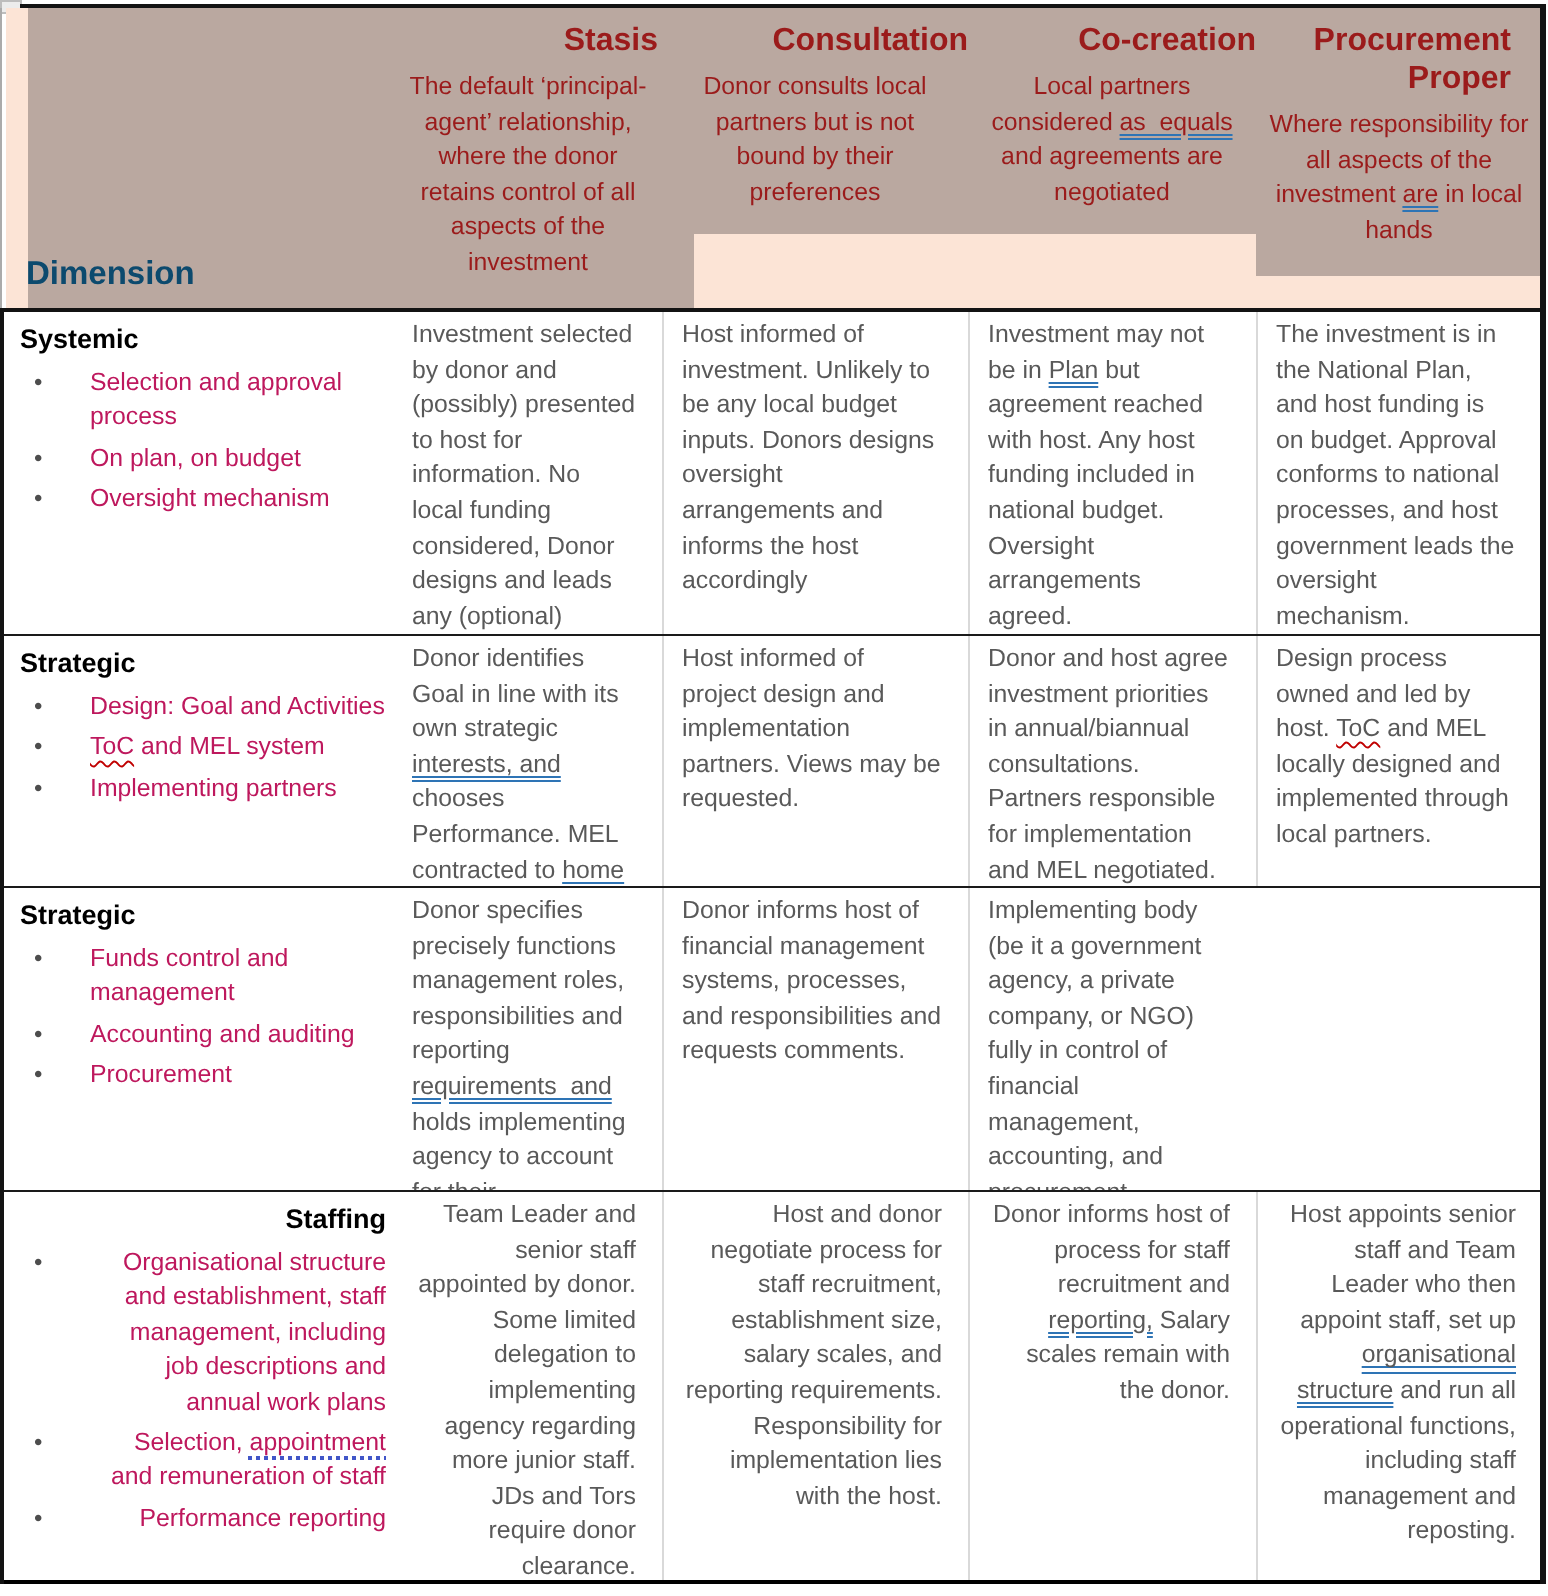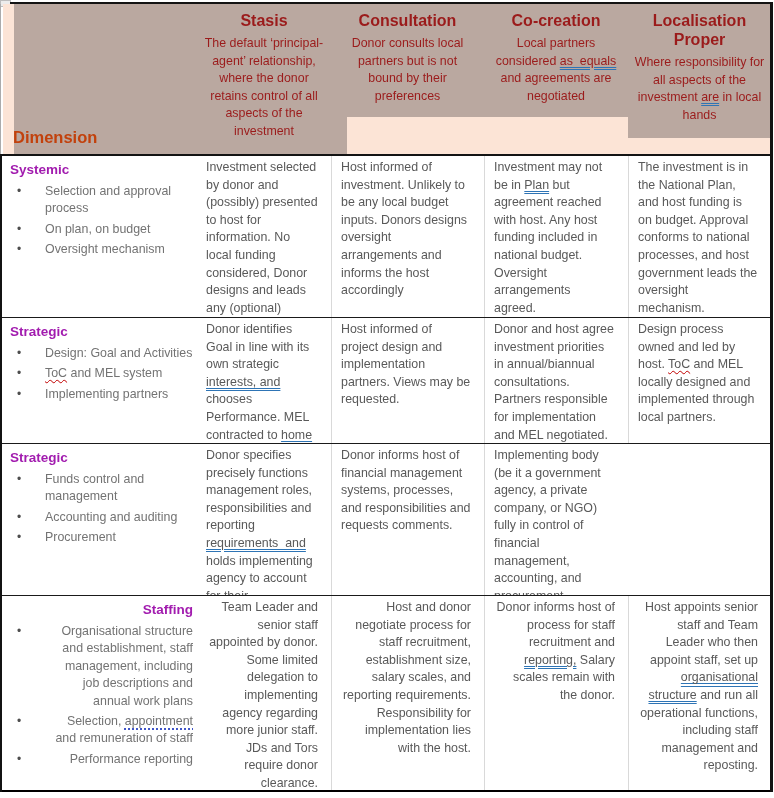--- a/index.html
+++ b/index.html
@@ -15,38 +15,38 @@
 
   
   .header{position:absolute;left:3px;top:4px;width:768px;height:150px;background:#fce4d6;}
   .tbox{position:absolute;top:0;background:#baa8a0;}
   .tbox1{left:11px;width:333px;height:150px;}
   .tbox2{left:340px;width:285px;height:113px;}
   .tbox3{left:625px;width:143px;height:134px;}
   .hgrid{position:absolute;left:0;top:0;width:768px;height:150px;display:grid;
          grid-template-columns:194px 134px 153px 144px 143px;}
   .hcell{position:relative;text-align:center;color:#9b1b1b;}
-  .hcell .htitle{font-weight:bold;font-size:16px;line-height:19px;margin:7px auto 0;}
+  .hcell .htitle{font-weight:bold;font-size:16px;line-height:19px;margin:7px auto 0;text-align:right;}
   .hcell .hsub{font-size:12.4px;line-height:17.5px;margin-top:5px;}
   .hc-stasis{padding:0 2px;}
   .hc-consultation .hsub,.hc-cocreation .hsub{padding:0 8px;}
   .hc-localisation .hsub{padding:0 5px;}
   .hc-localisation .htitle{max-width:112px;}
   .dim-hcell{display:flex;align-items:flex-end;padding:0 0 7px 10px;}
-  .dim-hcell span{font-weight:bold;font-size:16.5px;color:#c2410c;}
+  .dim-hcell span{font-weight:bold;font-size:16.5px;color:#0c4a6e;}
 
   
   .body{position:absolute;left:0;top:154px;width:771px;border-top:2px solid #131313;background:#ffffff;}
   .brow{display:grid;grid-template-columns:197px 134px 153px 144px 143px;border-bottom:1px solid #1a1a1a;overflow:hidden;}
   .brow:last-child{border-bottom:2.5px solid #000;text-align:right;}
   .ccell{font-size:12.4px;line-height:17.6px;color:#595959;padding:3px 13px 0 9px;overflow:hidden;}
   .ccell.sep{border-left:1px solid #d9d9d9;}
   .dcell{padding:2px 4px 0 10px;overflow:hidden;}
-  .dtitle{font-weight:bold;font-size:13.5px;line-height:18px;color:#a21caf;margin:3px 0 4px;}
-  .dbullets{list-style:none;margin:2px 0 0;padding:0;color:#737373;font-size:12.4px;line-height:17.4px;}
+  .dtitle{font-weight:bold;font-size:13.5px;line-height:18px;color:#000000;margin:3px 0 4px;}
+  .dbullets{list-style:none;margin:2px 0 0;padding:0;color:#be185d;font-size:12.4px;line-height:17.4px;}
   .dbullets li{position:relative;padding-left:35px;margin-bottom:3px;}
   .dbullets li::before{content:"\2022";position:absolute;left:7px;top:0;color:#4d4d4d;font-size:12px;}
 
   
   .u-double{text-decoration-line:underline;text-decoration-style:double;text-decoration-color:#2e74b5;text-underline-offset:2px;}
   .u-wavy{text-decoration-line:underline;text-decoration-style:wavy;text-decoration-color:#c00000;text-decoration-thickness:1px;text-underline-offset:2px;}
   .u-dotted{text-decoration-line:underline;text-decoration-style:dotted;text-decoration-color:#4156c8;text-decoration-thickness:2px;text-underline-offset:3px;}
 </style>
 </head>
 <body>
@@ -70,21 +70,21 @@
       </div>
       <div class="hcell hc-consultation">
         <div class="htitle">Consultation</div>
         <div class="hsub"><span>Donor consults local partners but is not bound by their preferences</span></div>
       </div>
       <div class="hcell hc-cocreation">
         <div class="htitle">Co-creation</div>
         <div class="hsub"><span>Local partners considered </span><span class="u-double">as&nbsp; equals</span><span> and agreements are negotiated</span></div>
       </div>
       <div class="hcell hc-localisation">
-        <div class="htitle">Localisation Proper</div>
+        <div class="htitle">Procurement Proper</div>
         <div class="hsub"><span>Where responsibility for all aspects of the investment </span><span class="u-double">are</span><span> in local hands</span></div>
       </div>
     </div>
   </div>
 
   <div class="body">
       <div class="brow" style="height: 161px;">
         <div class="dcell">
           <div class="dtitle">Systemic</div>
           <ul class="dbullets">

